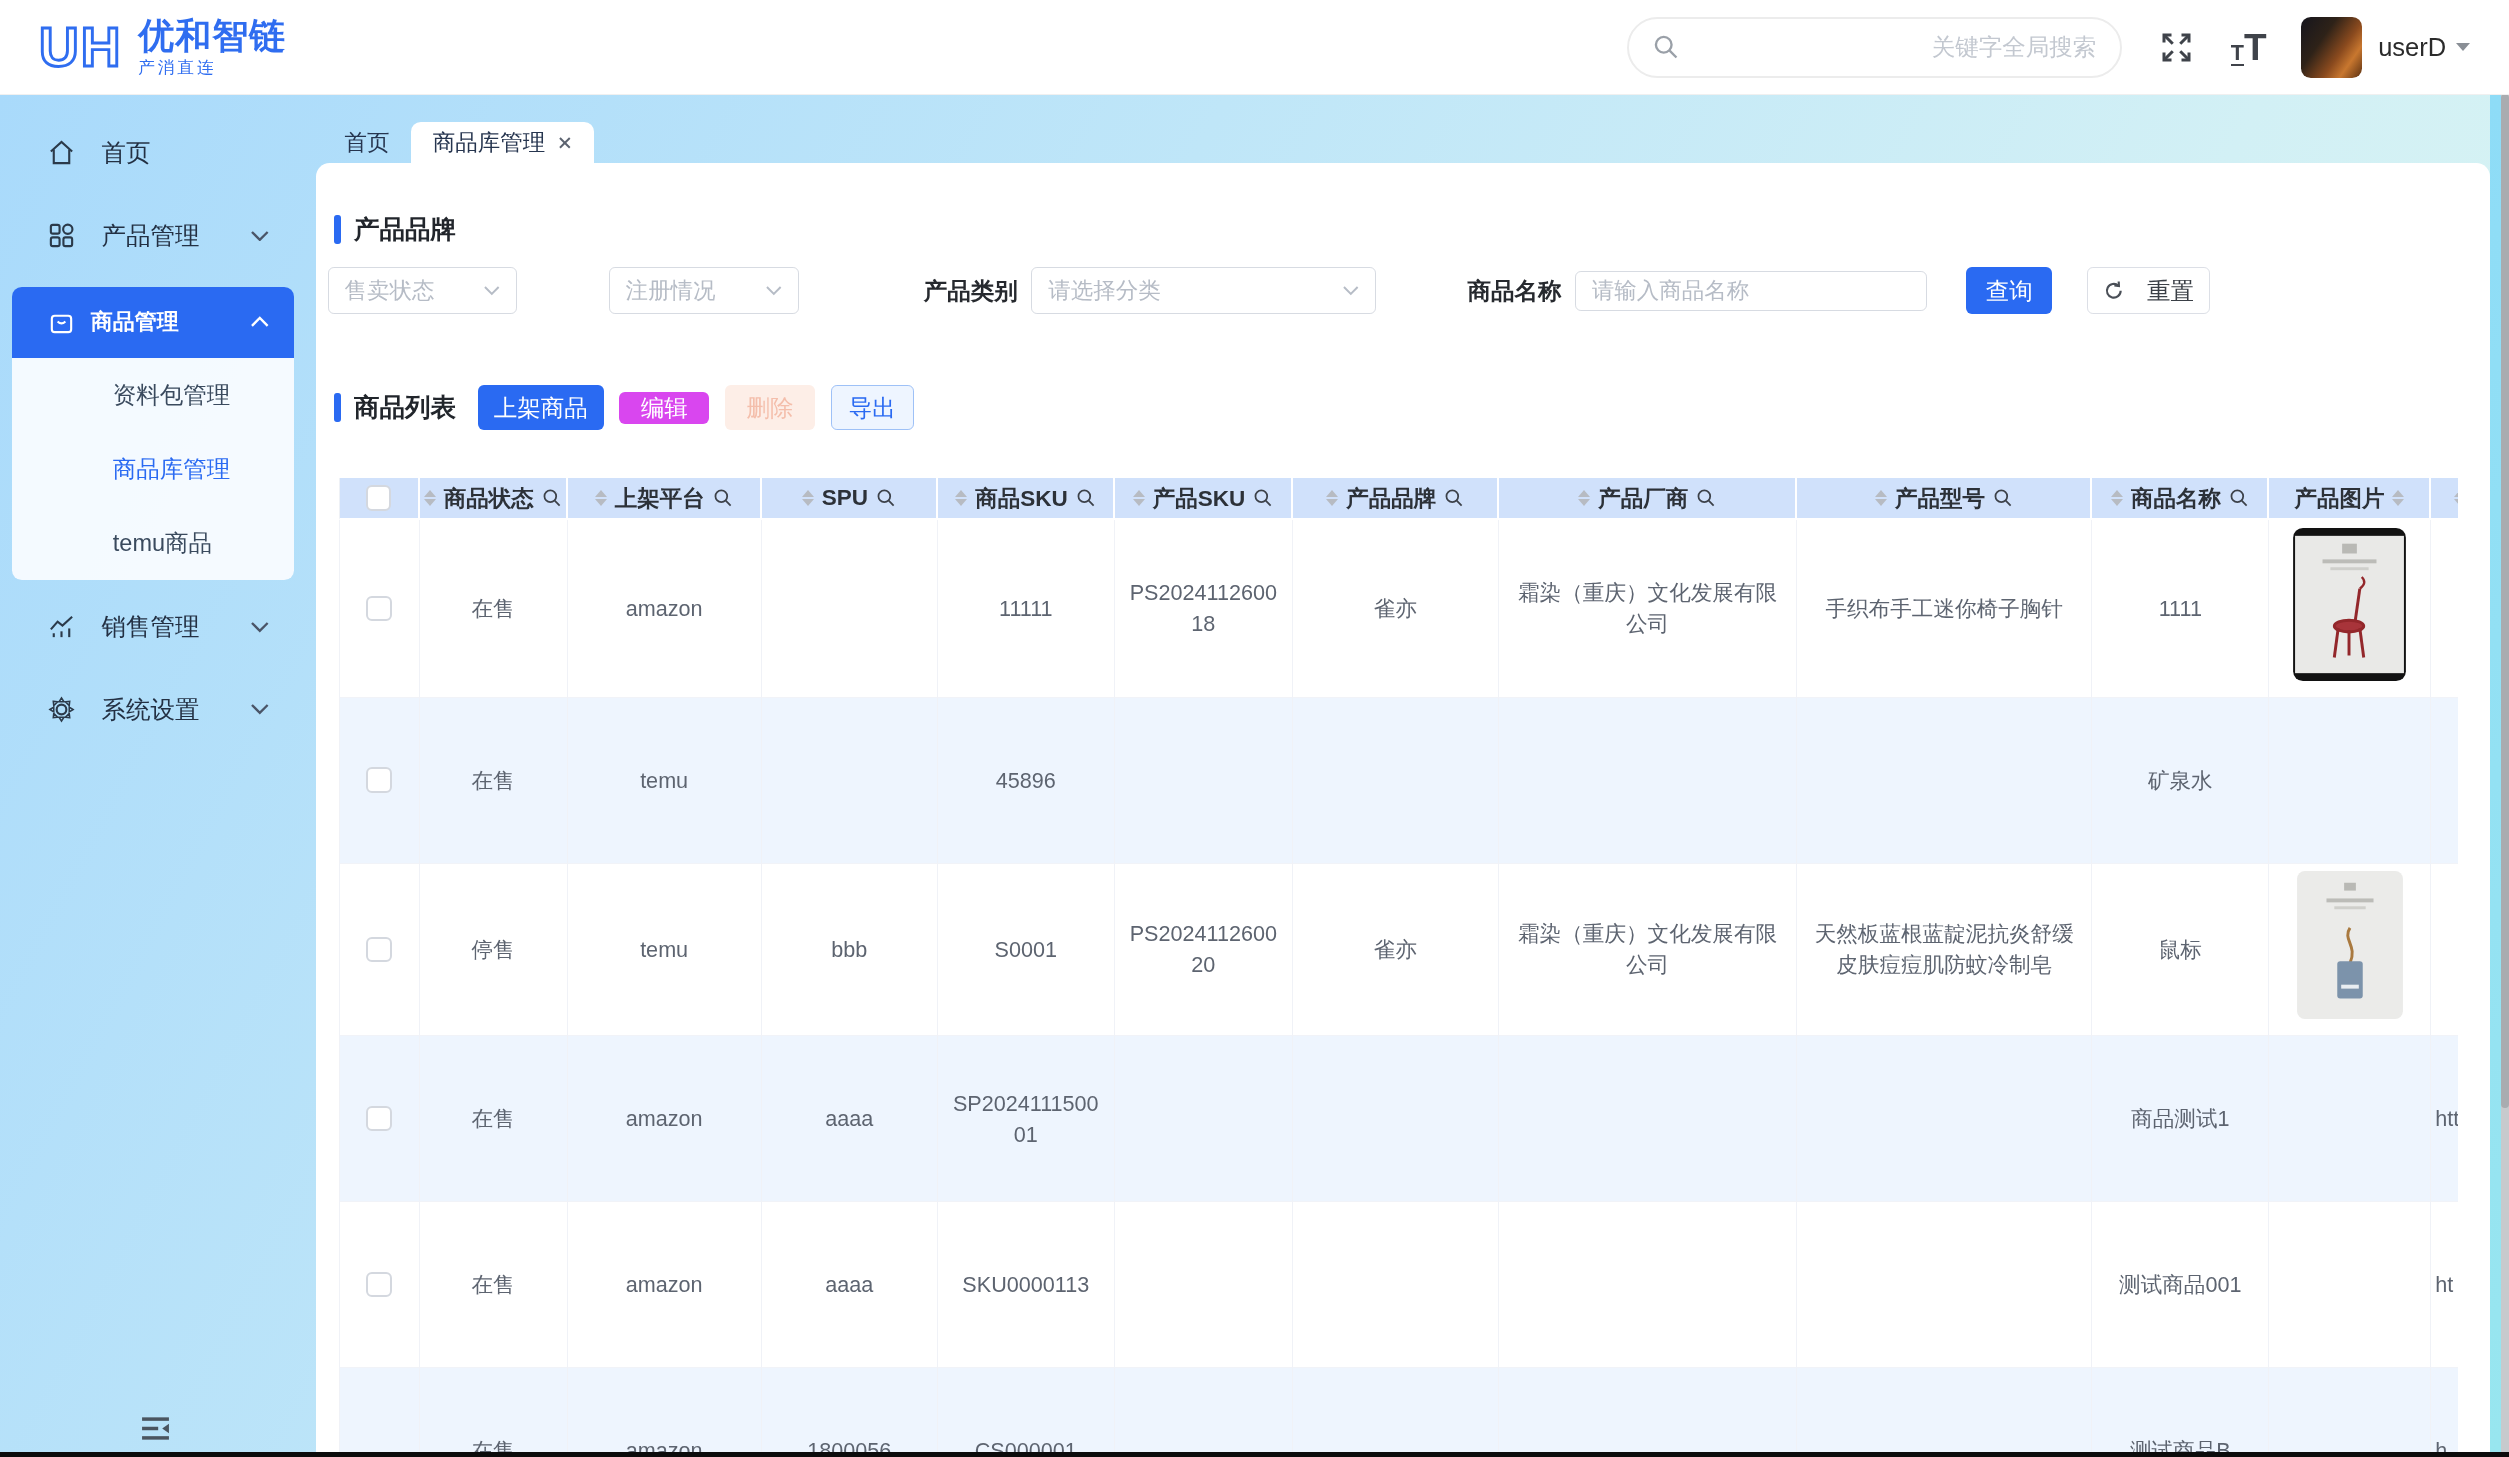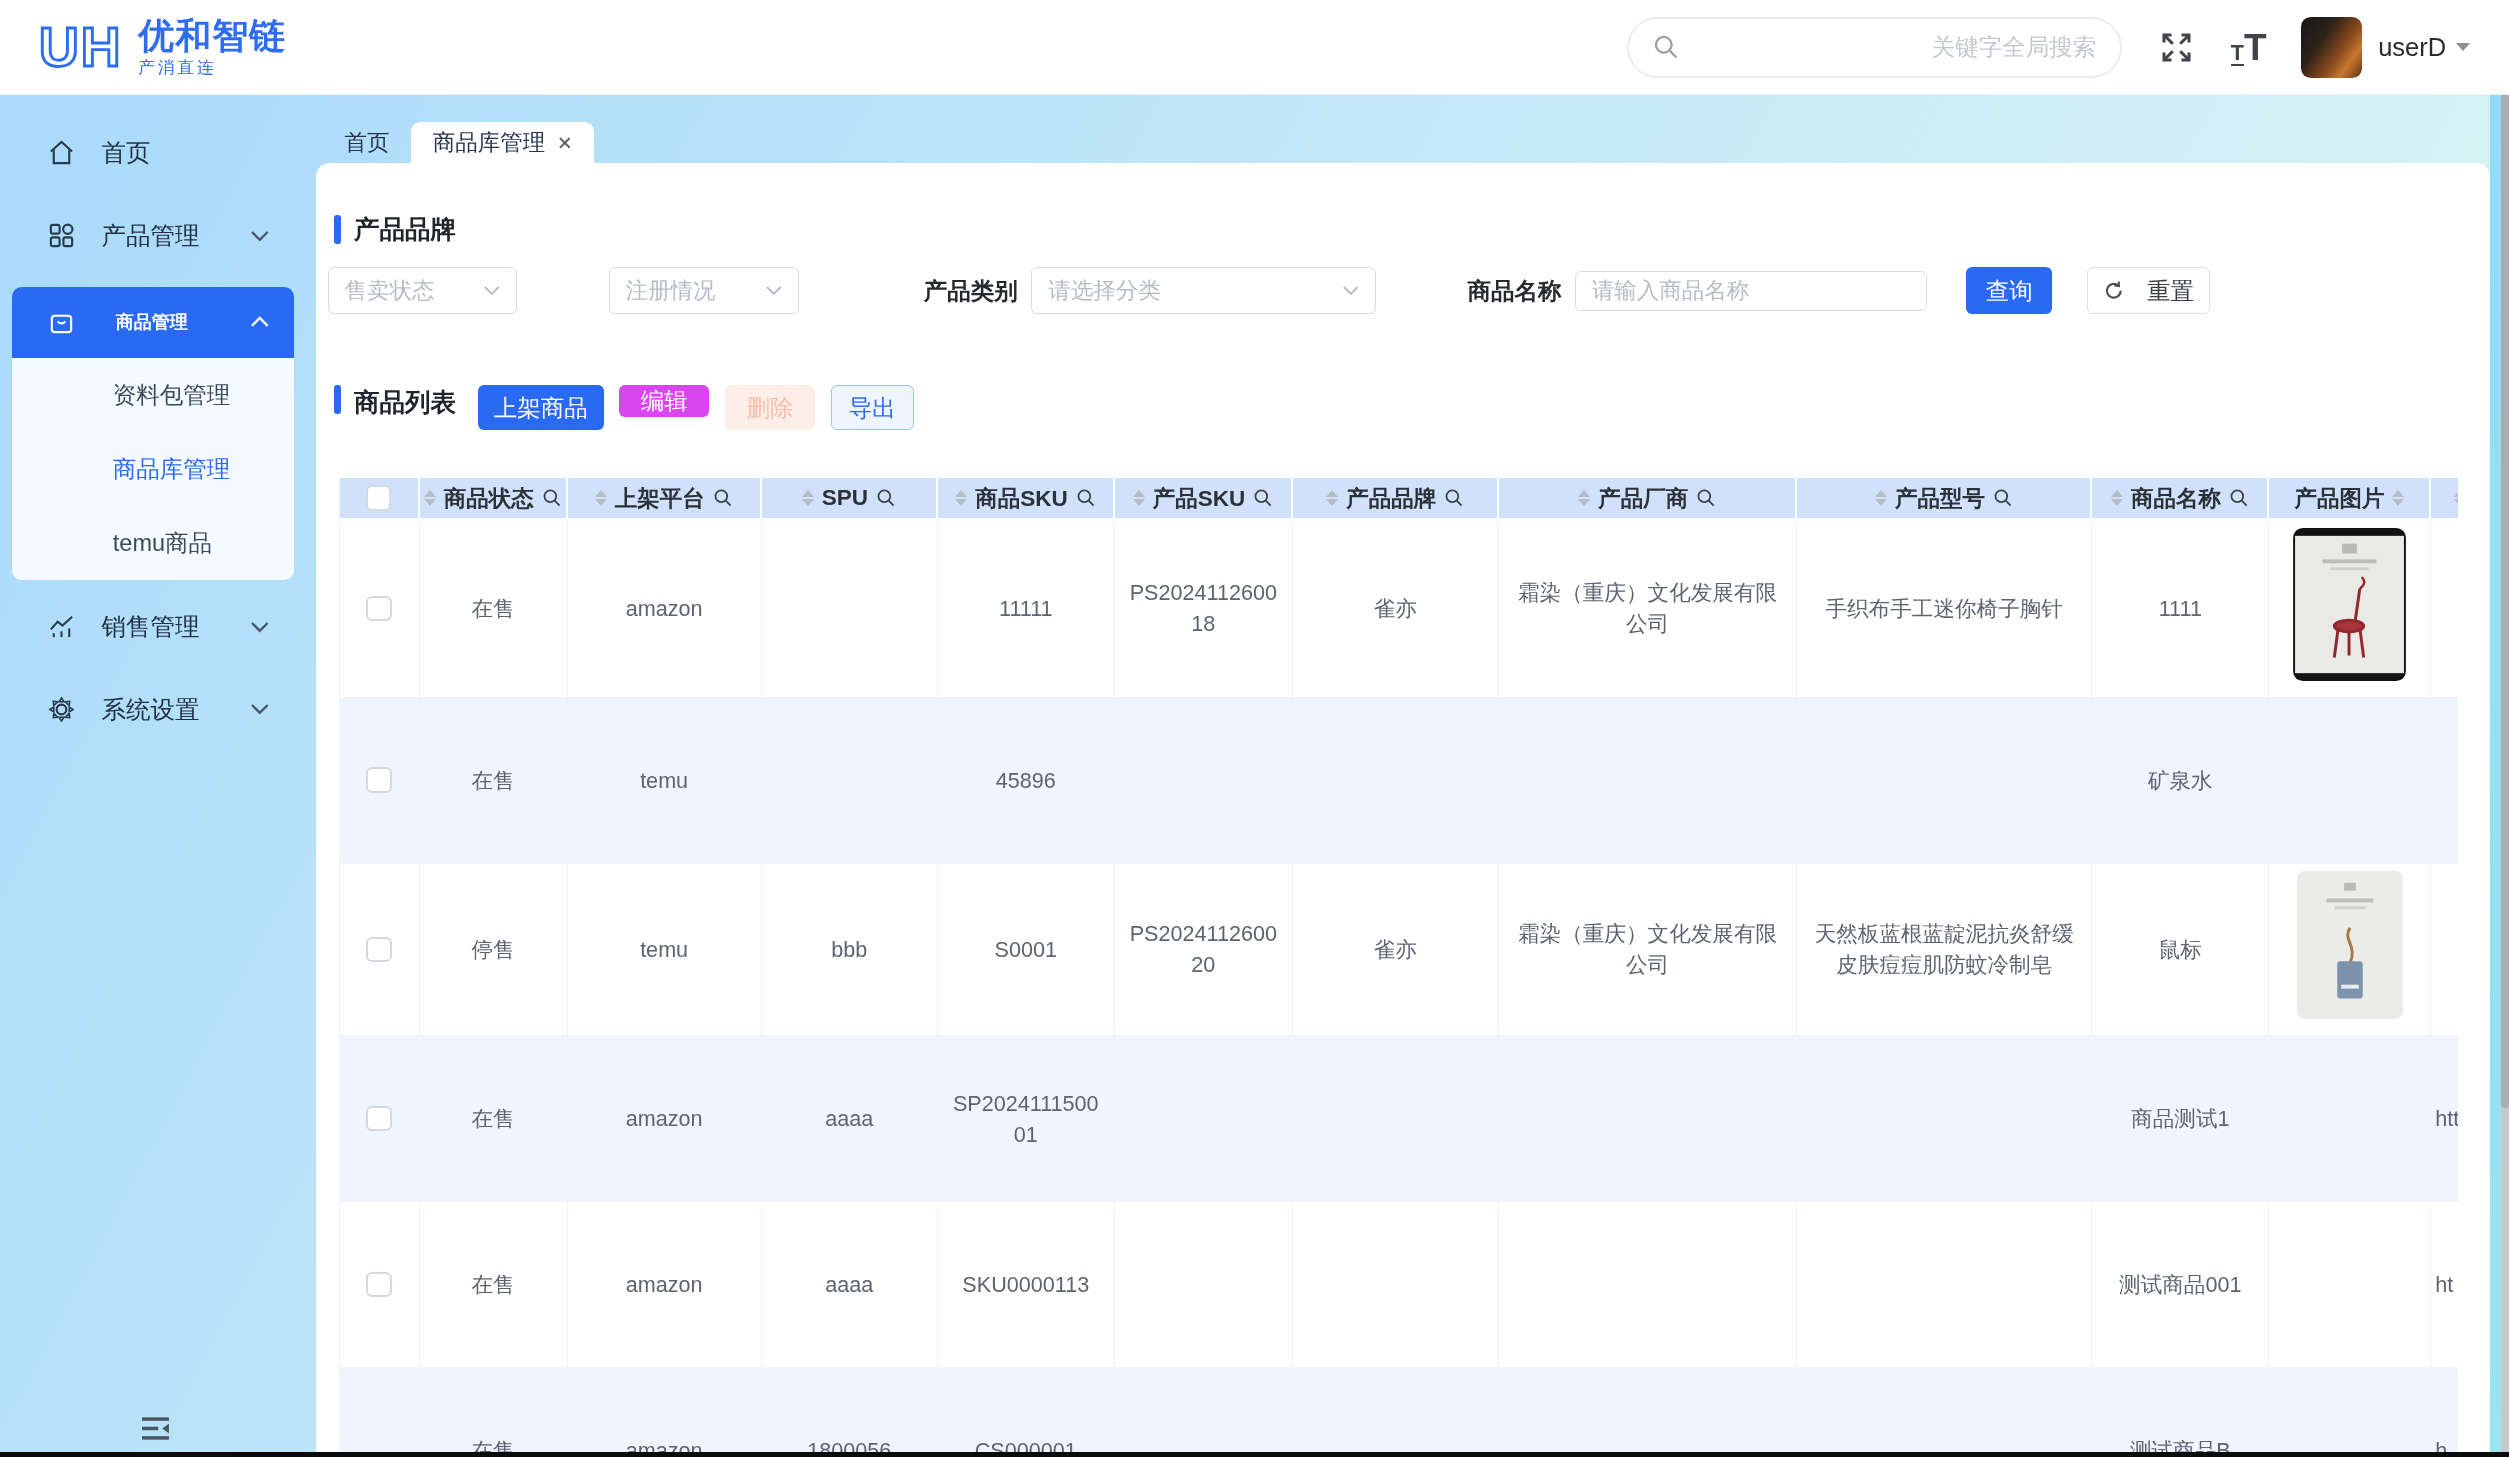--- a/index.html
+++ b/index.html
@@ -37,21 +37,21 @@
             background:linear-gradient(118deg,#a9dafb 0%,#bfe6f8 38%,#d2f0f5 70%,#dbf6f2 100%); }
   .sidebar { position:absolute; left:0; top:94px; width:306px; height:1358px; padding-top:27.4px; }
   .menu-item { height:63px; margin-bottom:19.6px; display:flex; align-items:center; padding:0 36px 0 47px;
                cursor:pointer; color:#233043; }
   .menu-item .mi-label { font-size:24.5px; margin-left:25.5px; }
   .menu-item .mi-chevron { margin-left:auto; }
   .micon { width:29px; height:29px; flex:0 0 29px; }
   .menu-group { margin:0 11.8px 15.7px 11.8px; border-radius:9.8px; overflow:hidden; }
   .menu-group .group-head { height:71px; background:#2a6af2; color:#fff; display:flex; align-items:center;
                             padding:0 24.5px 0 35px; cursor:pointer; }
-  .menu-group .group-head .mi-label { font-size:18px; font-weight:700; margin-left:40px; }
+  .menu-group .group-head .mi-label { font-size:22px; font-weight:700; margin-left:15px; }
   .menu-group .group-head .mi-chevron { margin-left:auto; }
   .submenu { background:rgba(250,252,255,0.93); }
   .submenu-item { height:74px; display:flex; align-items:center; padding-left:101px; font-size:23.5px;
                   color:#3a4a5e; cursor:pointer; }
   .submenu-item.active { color:#2a6af2; }
   .collapse-btn { position:absolute; left:134px; top:1313px; width:43px; height:43px; cursor:pointer; }
 
   
   .tabs { position:absolute; left:323px; top:122px; height:41px; display:flex; align-items:flex-end; z-index:3; }
   .tab { height:41px; display:flex; align-items:center; padding:0 21.6px; font-size:22.5px; color:#26354f; cursor:pointer; }
@@ -78,21 +78,21 @@
   .sel3 { width:345px; margin-left:13.7px; }
   .lbl-name { margin-left:91px; }
   .name-input { width:352px; height:40px; border:1px solid #d7dbe2; border-radius:5.9px; margin-left:13.7px;
                 padding:0 15.7px; font-size:22.5px; color:#333; outline:none; font-family:inherit; }
   .name-input::placeholder { color:#b6bcc6; }
   .btn { height:47px; border-radius:5.9px; border:none; font-size:23.5px; cursor:pointer;
          display:flex; align-items:center; justify-content:center; font-family:inherit; }
   .btn-query { width:86px; margin-left:39px; background:#2a6af2; color:#fff; }
   .btn-reset { width:123px; margin-left:35px; background:#fff; border:1px solid #dcdfe6; color:#3a3f46; gap:22px; }
 
-  .list-row { position:absolute; left:17.6px; top:222px; height:45px; display:flex; }
+  .list-row { position:absolute; left:17.6px; top:222px; height:45px; display:flex; align-items:center; }
   .list-row .sec-text { margin-right:21.6px; }
   .btn-publish { width:126px; height:45px; background:#2a6af2; color:#fff; margin-left:0; }
   .btn-edit { width:90px; height:32px; background:#d946ef; color:#fff; margin-left:15.7px; cursor:not-allowed; }
   .btn-del { width:90px; height:45px; background:#fdeee7; color:#f4beab; margin-left:15.7px; cursor:not-allowed; }
   .btn-export { width:83px; height:45px; background:#eef5ff; border:1px solid #9ec1f7; color:#2a6af2; margin-left:15.7px; }
 
   
   .table-wrap { position:absolute; left:22.5px; top:315px; right:32px; bottom:0; overflow:hidden; }
   table.grid { border-collapse:separate; border-spacing:0; table-layout:fixed; width:2152px; }
   .grid th { height:42px; background:#d0e1fb; border-right:2px solid #fff; border-bottom:2px solid #fff;

